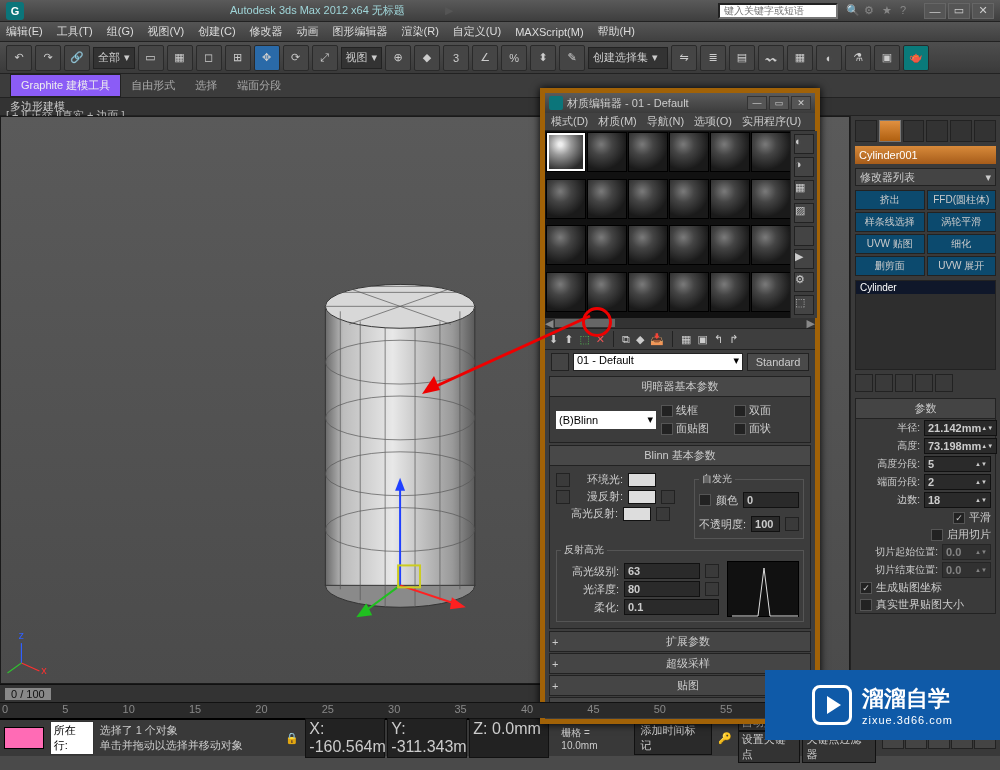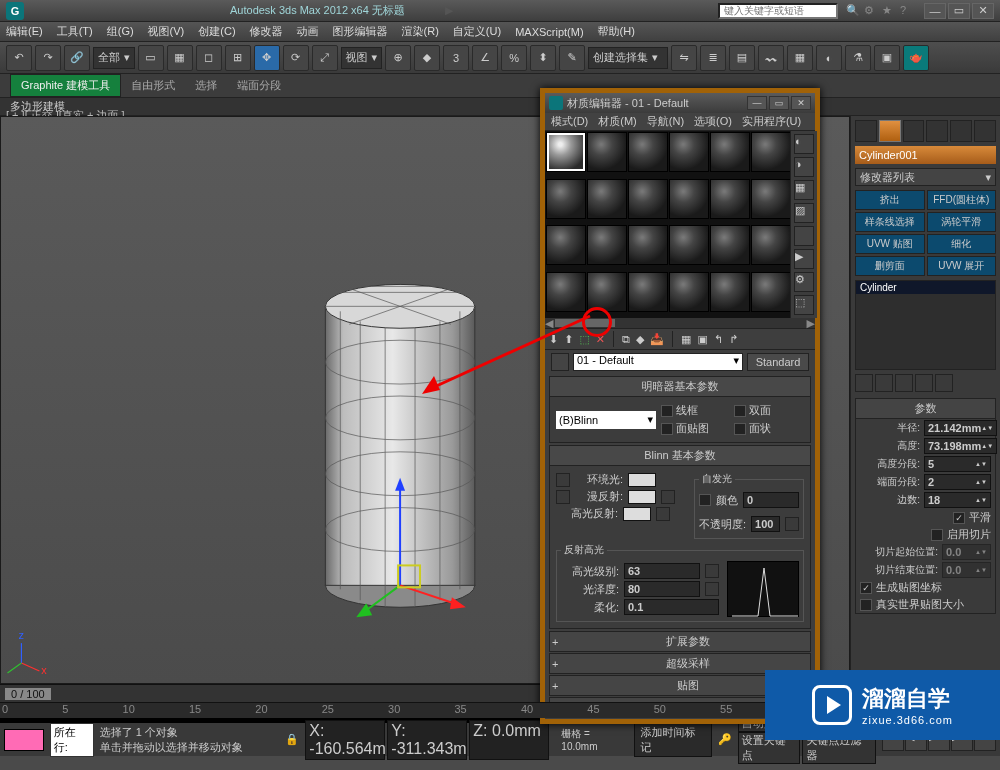--- a/index.html
+++ b/index.html
@@ -10,21 +10,21 @@
 .titlebar .kw { margin-left: auto; background: #fff; color:#888; padding: 1px 4px; width: 120px; height: 16px; font-size:10px;}
 .titlebar .winbtns { display:flex; gap:2px; margin-left:10px;}
 .titlebar .winbtns div { width: 22px; height: 16px; background:#555; border:1px solid #666; display:flex;align-items:center;justify-content:center;}
 .menubar { height: 20px; background: linear-gradient(#555,#404040); display:flex; align-items:center; padding:0 6px; gap:14px; border-bottom:1px solid #222;}
 .menubar span { color:#ddd; font-size:11px; }
 .toolbar { height: 32px; background: linear-gradient(#4e4e4e,#3a3a3a); display:flex; align-items:center; padding:0 6px; gap:3px; border-bottom:1px solid #222;}
 .tbtn { width:26px; height:26px; background:#454545; border:1px solid #2a2a2a; border-radius:2px; display:flex;align-items:center;justify-content:center;}
 .combo { height:22px; background:#333; border:1px solid #222; color:#ccc; padding:0 4px; display:flex;align-items:center; gap:4px;}
 .ribbon { height: 24px; background:#3c3c3c; display:flex; align-items:center; padding:0 10px; border-bottom:1px solid #222;}
 .ribbon .tab { padding:3px 10px; color:#aaa;}
-.ribbon .tab.active { background:#15803d; color:#eee; border:1px solid #222;}
+.ribbon .tab.active { background:#8b5cf6; color:#eee; border:1px solid #222;}
 .subribbon { height:18px; background:#333; padding:0 10px; display:flex; align-items:center; border-bottom:1px solid #222;}
 .viewport-label { position:absolute; top:108px; left:6px; color:#bbb; font-size:11px;}
 .main { position:relative; height: 568px; background: linear-gradient(#5a5a5a,#4b4b4b); display:flex;}
 .viewport { flex:1; position:relative; border:1px solid #1a1a1a;}
 .rightpanel { width:150px; background:#3a3a3a; border-left:1px solid #222; padding:4px; position:relative;}
 .rp-tabs { display:flex; gap:2px; margin-bottom:4px;}
 .rp-tabs div { width:22px; height:22px; background:#333; border:1px solid #222;}
 .rp-tabs div.on { background:#555; border:1px solid #777;}
 .rp-name { background: linear-gradient(#d88a3a,#a65c1a); color:#fff; padding:2px 4px; height:18px; display:flex;align-items:center;}
 .rp-combo { background:#444; border:1px solid #222; height:18px; margin-top:4px; display:flex;align-items:center; padding:0 4px; justify-content:space-between;}
@@ -74,21 +74,21 @@
 .swatch { width:28px; height:14px; background:#ddd; border:1px solid #111;}
 .smallbtn { width:14px; height:14px; background:#3a3a3a; border:1px solid #222;}
 .graph { width:72px; height:56px; background:#111; border:1px solid #000; position:relative;}
 .rollup-closed { background:#454545; border:1px solid #222; margin:1px 4px; padding:2px; display:flex; align-items:center;}
 .rollup-closed .plus { width:12px; margin-right:4px;}
 .rollup-closed .t { flex:1; text-align:center;}
 
 .timeline { height:18px; background:#333; border-top:1px solid #111; display:flex; align-items:center; padding:0 4px;}
 .track { height:16px; background:#2a2a2a; border-top:1px solid #111; position:relative;}
 .track .ticks { display:flex; justify-content:space-between; padding:0 2px; color:#888; font-size:9px;}
-.status { height:38px; background:#393939; border-top:5px solid #000000; display:flex; align-items:center; padding:0 4px; gap:6px;}
+.status { height:38px; background:#393939; border-top:2px solid #000000; display:flex; align-items:center; padding:0 4px; gap:6px;}
 .status .chip { background:#ff6bb5; border:1px solid #000; width:40px; height:22px;}
 .status .info { flex:0 0 180px; display:flex; flex-direction:column; font-size:10px; color:#ccc;}
 .status .coords { display:flex; gap:2px;}
 .status .coord { background:#222; border:1px solid #111; padding:1px 3px; font-size:16px; width:80px;}
 .status .grid { margin-left:6px; font-size:10px;}
 .status .play { display:flex; gap:1px; margin-left:auto;}
 .status .play div { width:22px; height:22px; background:#444; border:1px solid #222;}
 .watermark { position:absolute; right:0; bottom:30px; width:235px; height:70px; background:#0f5aa8; display:flex; align-items:center; justify-content:center; gap:10px;}
 .watermark .pl { width:40px; height:40px; border:3px solid #fff; border-radius:8px; display:flex; align-items:center; justify-content:center;}
 .watermark .pl::after { content:""; border-left:14px solid #fff; border-top:9px solid transparent; border-bottom:9px solid transparent; margin-left:4px;}

